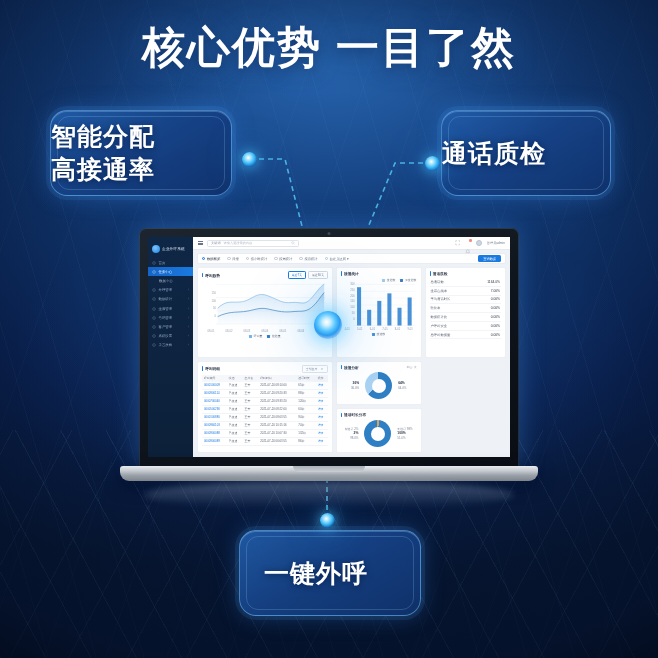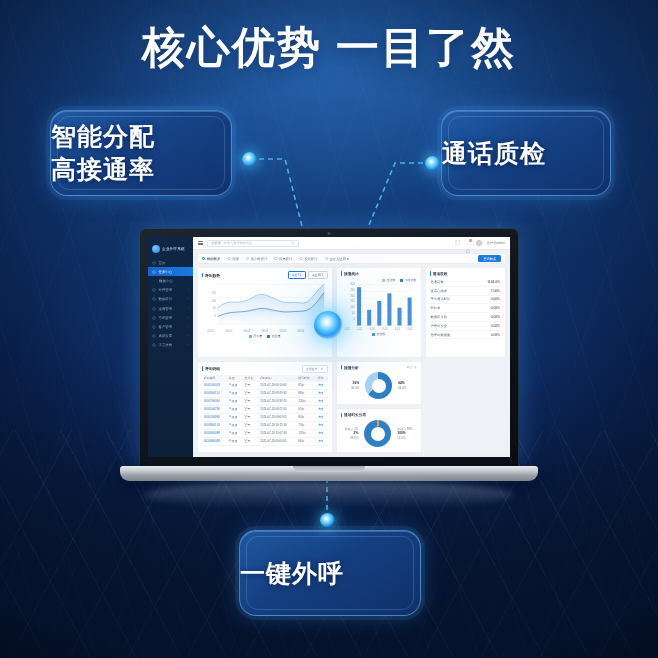--- a/index.html
+++ b/index.html
@@ -82,21 +82,21 @@
     content:"";
     position:absolute; left:6px; right:6px; top:5px; bottom:5px;
     border-radius: 12px;
     border: 1px solid rgba(150,210,255,.22);
     pointer-events:none;
   }
   .callout .ln { position: relative; z-index: 2; white-space: nowrap; }
 
   #callout-left  { left: 50px;  top: 110px; width: 182px; height: 86px; }
   #callout-right { left: 441px; top: 110px; width: 170px; height: 86px; }
-  #callout-bottom{ left: 239px; top: 530px; width: 182px; height: 86px; }
+  #callout-bottom{ left: 239px; top: 530px; width: 182px; height: 86px; padding-left: 24px; }
 
   
   .node {
     position: absolute; border-radius: 50%;
     background: radial-gradient(circle at 42% 38%, #ffffff 0%, #9fe1ff 22%, #35b6f5 48%, rgba(26,140,230,.55) 70%, rgba(20,110,200,0) 100%);
     box-shadow: 0 0 14px rgba(80,200,255,.9), 0 0 34px rgba(40,150,245,.6);
   }
   #node-left   { left: 242px; top: 152px; width: 15px; height: 15px; }
   #node-right  { left: 425px; top: 156px; width: 15px; height: 15px; }
   #node-bottom { left: 320px; top: 513px; width: 15px; height: 15px; }

